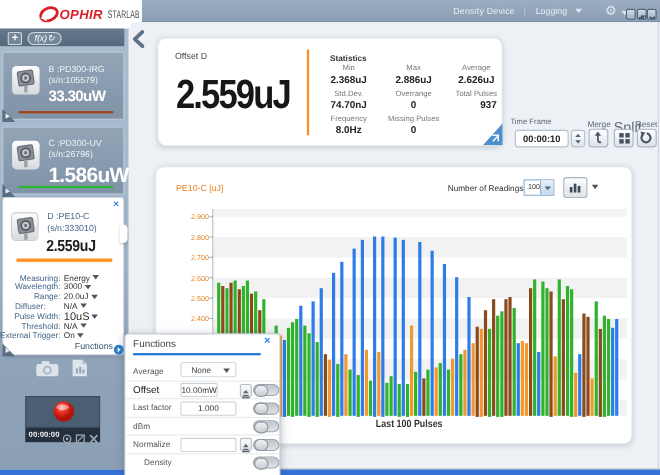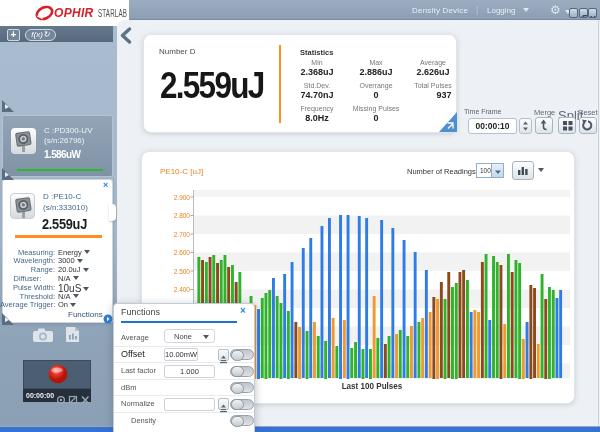--- a/index.html
+++ b/index.html
@@ -45,21 +45,21 @@
 <div class="ab" style="left:0;top:26px;width:113px;height:16px;background:linear-gradient(#66788c,#57697d)"></div>
 <div class="ab" style="left:7px;top:28.5px;width:13px;height:12px;border:1px solid #cfd9e2;border-radius:2px;background:#74869a;color:#fff;font-size:10px;font-weight:bold;text-align:center;line-height:10px">+</div>
 <div class="ab" style="left:25px;top:28.5px;width:31px;height:12px;border:1px solid #cfd9e2;border-radius:6px;background:#74869a;color:#fff;font-size:8px;font-style:italic;text-align:center;line-height:10px">f(x)↻</div>
 
 <div class="ab" style="left:117px;top:20px;width:483px;height:407px;background:#edf1f5;border-radius:8px 0 0 0"></div>
 <div class="ab" style="left:119px;top:27px"><svg width="13" height="17">
         <path d="M10.5 2 L3.5 8.5 L10.5 15" fill="none" stroke="#5e7288" stroke-width="3.4" stroke-linecap="round" stroke-linejoin="round"></path>
       </svg></div>
 
 <div class="ab" style="left:143px;top:34px;width:314px;height:99px;background:#fff;border:1px solid #e2e6ea;border-radius:8px;box-shadow:0 1px 5px rgba(90,100,120,.25)"></div>
-<div class="ab" style="left:159px;top:47px;font-size:8px;color:#4a4a4a">Number D</div>
+<div class="ab" style="left:159px;top:47px;font-size:8px;color:#4a4a4a">Offset D</div>
 <div class="ab" style="left:160px;top:65px;font-size:37px;font-weight:bold;color:#171717;letter-spacing:-2px;transform:scaleX(.85);transform-origin:left top">2.559uJ</div>
 <div class="ab" style="left:279px;top:45px;width:2px;height:78px;background:#ff8d1f"></div>
 <div class="ab" style="left:300px;top:48px;font-size:7.5px;font-weight:bold;color:#333">Statistics</div>
 
 <div class="ab slb" style="left:287px;top:59px">Min</div>
 <div class="ab svl" style="left:287px;top:67px">2.368uJ</div>
 <div class="ab slb" style="left:346px;top:59px">Max</div>
 <div class="ab svl" style="left:346px;top:67px">2.886uJ</div>
 <div class="ab slb" style="left:403px;top:59px">Average</div>
 <div class="ab svl" style="left:403px;top:67px">2.626uJ</div>
@@ -238,34 +238,50 @@
         <rect x="540.6" y="274" width="2.9" height="104" fill="#2fb32a"></rect>
         <rect x="544.3" y="299" width="2.9" height="80" fill="#8a4a1c"></rect>
         <rect x="548.0" y="287" width="2.9" height="92" fill="#2fb32a"></rect>
         <rect x="551.8" y="290" width="2.9" height="88" fill="#2fb32a"></rect>
         <rect x="555.5" y="298" width="2.9" height="80" fill="#2d7ce8"></rect>
         <rect x="559.2" y="290" width="2.9" height="88" fill="#2d7ce8"></rect>
       </g>
 </svg>
 <div class="ab" style="left:272px;top:379.5px;width:200px;text-align:center;font-size:9.5px;font-weight:bold;color:#333;transform:scaleX(.85);transform-origin:center top">Last 100 Pulses</div>
 
+<div class="ab dcard" style="left:2px;top:47px;height:62px">
+  <div class="ab" style="left:8px;top:12px;width:25px;height:26px;background:linear-gradient(#fdfdfd,#d5dade);border-radius:4px"><svg width="25" height="26" viewBox="0 0 25 26">
+          <g transform="rotate(-8 12 12)">
+            <rect x="5" y="4" width="15" height="14" rx="2" fill="#6a6f75"></rect>
+            <rect x="6" y="5" width="13" height="12" rx="1.5" fill="#8a9097"></rect>
+            <circle cx="12.5" cy="11" r="5" fill="#5a5f66"></circle>
+            <circle cx="12.5" cy="11" r="3.2" fill="#c9cdd2"></circle>
+            <circle cx="12.5" cy="11" r="1.6" fill="#74797f"></circle>
+          </g>
+          <rect x="11" y="18" width="3" height="6" fill="#9aa0a6"></rect>
+        </svg></div>
+  <div class="ab" style="left:41px;top:10px;font-size:8px;color:#eef3f8">B :PD300-IRG</div>
+  <div class="ab" style="left:41px;top:20px;font-size:8px;color:#eef3f8">(s/n:105579)</div>
+  <div class="ab" style="left:41px;top:31.5px;font-size:13.8px;font-weight:bold;color:#fff;letter-spacing:-.6px">33.30uW</div>
+  <div class="ab" style="left:14px;top:52.5px;width:86px;height:2.5px;background:#a64114"></div>
+</div>
 <div class="ab dcard" style="left:2px;top:115px;height:62px">
   <div class="ab" style="left:8px;top:12px;width:25px;height:26px;background:linear-gradient(#fdfdfd,#d5dade);border-radius:4px"><svg width="25" height="26" viewBox="0 0 25 26">
           <g transform="rotate(-8 12 12)">
             <rect x="5" y="4" width="15" height="14" rx="2" fill="#6a6f75"></rect>
             <rect x="6" y="5" width="13" height="12" rx="1.5" fill="#8a9097"></rect>
             <circle cx="12.5" cy="11" r="5" fill="#5a5f66"></circle>
             <circle cx="12.5" cy="11" r="3.2" fill="#c9cdd2"></circle>
             <circle cx="12.5" cy="11" r="1.6" fill="#74797f"></circle>
           </g>
           <rect x="11" y="18" width="3" height="6" fill="#9aa0a6"></rect>
         </svg></div>
   <div class="ab" style="left:41px;top:10px;font-size:8px;color:#eef3f8">C :PD300-UV</div>
   <div class="ab" style="left:41px;top:20px;font-size:8px;color:#eef3f8">(s/n:26796)</div>
-  <div class="ab" style="left:41px;top:32.5px;font-size:10px;font-weight:bold;color:#fff;letter-spacing:-.6px">1.586uW</div>
+  <div class="ab" style="left:41px;top:32.5px;font-size:19px;font-weight:bold;color:#fff;letter-spacing:-.6px">1.586uW</div>
   <div class="ab" style="left:14px;top:52.5px;width:86px;height:2.5px;background:#2db92d"></div>
 </div>
 
 <div class="ab" style="left:2px;top:178.5px;width:111px;height:144px;background:#fff;border:1px solid #ccd4dc;border-radius:3px;box-shadow:0 1px 4px rgba(80,90,110,.3)"></div>
 <div class="ab" style="left:103px;top:180px;font-size:9px;font-weight:bold;color:#2d7ff0">×</div>
 <div class="ab" style="left:10px;top:193px;width:25px;height:26px;background:linear-gradient(#fdfdfd,#d5dade);border:1px solid #c8cdd2;border-radius:4px"><svg width="25" height="26" viewBox="0 0 25 26">
         <g transform="rotate(-8 12 12)">
           <rect x="5" y="4" width="15" height="14" rx="2" fill="#6a6f75"></rect>
           <rect x="6" y="5" width="13" height="12" rx="1.5" fill="#8a9097"></rect>
           <circle cx="12.5" cy="11" r="5" fill="#5a5f66"></circle>
@@ -289,21 +305,21 @@
 
 <div class="ab" style="left:0;top:273.90000000000003px;width:55px;text-align:center;font-size:7.5px;color:#45678a;white-space:nowrap">Diffuser:</div>
 <div class="ab" style="left:58px;top:273.90000000000003px;font-size:7.5px;color:#333">N/A<span style="display:inline-block;margin-left:2px;width:0;height:0;border:3px solid transparent;border-top:4px solid #4a5866;vertical-align:-2.5px"></span></div>
 
 <div class="ab" style="left:0;top:282.70000000000005px;width:55px;text-align:right;font-size:7.5px;color:#45678a;white-space:nowrap">Pulse Width:</div>
 <div class="ab" style="left:58px;top:282.70000000000005px;font-size:10px;color:#333">10uS<span style="display:inline-block;margin-left:2px;width:0;height:0;border:3px solid transparent;border-top:4px solid #4a5866;vertical-align:-2.5px"></span></div>
 
 <div class="ab" style="left:0;top:291.50000000000006px;width:55px;text-align:right;font-size:7.5px;color:#45678a;white-space:nowrap">Threshold:</div>
 <div class="ab" style="left:58px;top:291.50000000000006px;font-size:7.5px;color:#333">N/A<span style="display:inline-block;margin-left:2px;width:0;height:0;border:3px solid transparent;border-top:4px solid #4a5866;vertical-align:-2.5px"></span></div>
 
-<div class="ab" style="left:0;top:300.30000000000007px;width:55px;text-align:right;font-size:7.5px;color:#45678a;white-space:nowrap">Average Trigger:</div>
+<div class="ab" style="left:0;top:300.30000000000007px;width:55px;text-align:right;font-size:7.5px;color:#45678a;white-space:nowrap">External Trigger:</div>
 <div class="ab" style="left:58px;top:300.30000000000007px;font-size:7.5px;color:#333">On<span style="display:inline-block;margin-left:2px;width:0;height:0;border:3px solid transparent;border-top:4px solid #4a5866;vertical-align:-2.5px"></span></div>
 
 <div class="ab" style="left:68px;top:310px;font-size:8px;color:#33536f">Functions</div>
 <div class="ab" style="left:103px;top:310px"><svg width="10" height="10">
         <circle cx="5" cy="5" r="4.5" fill="#2d7fd0"></circle>
         <path d="M4 2.7 L6.6 5 L4 7.3 Z" fill="#fff"></path>
       </svg></div>
 
 <div class="ab" style="left:109px;top:204px;width:7px;height:17px;background:#fff;border-radius:0 4px 4px 0;box-shadow:0 1px 2px rgba(80,90,110,.35)"></div>
 

